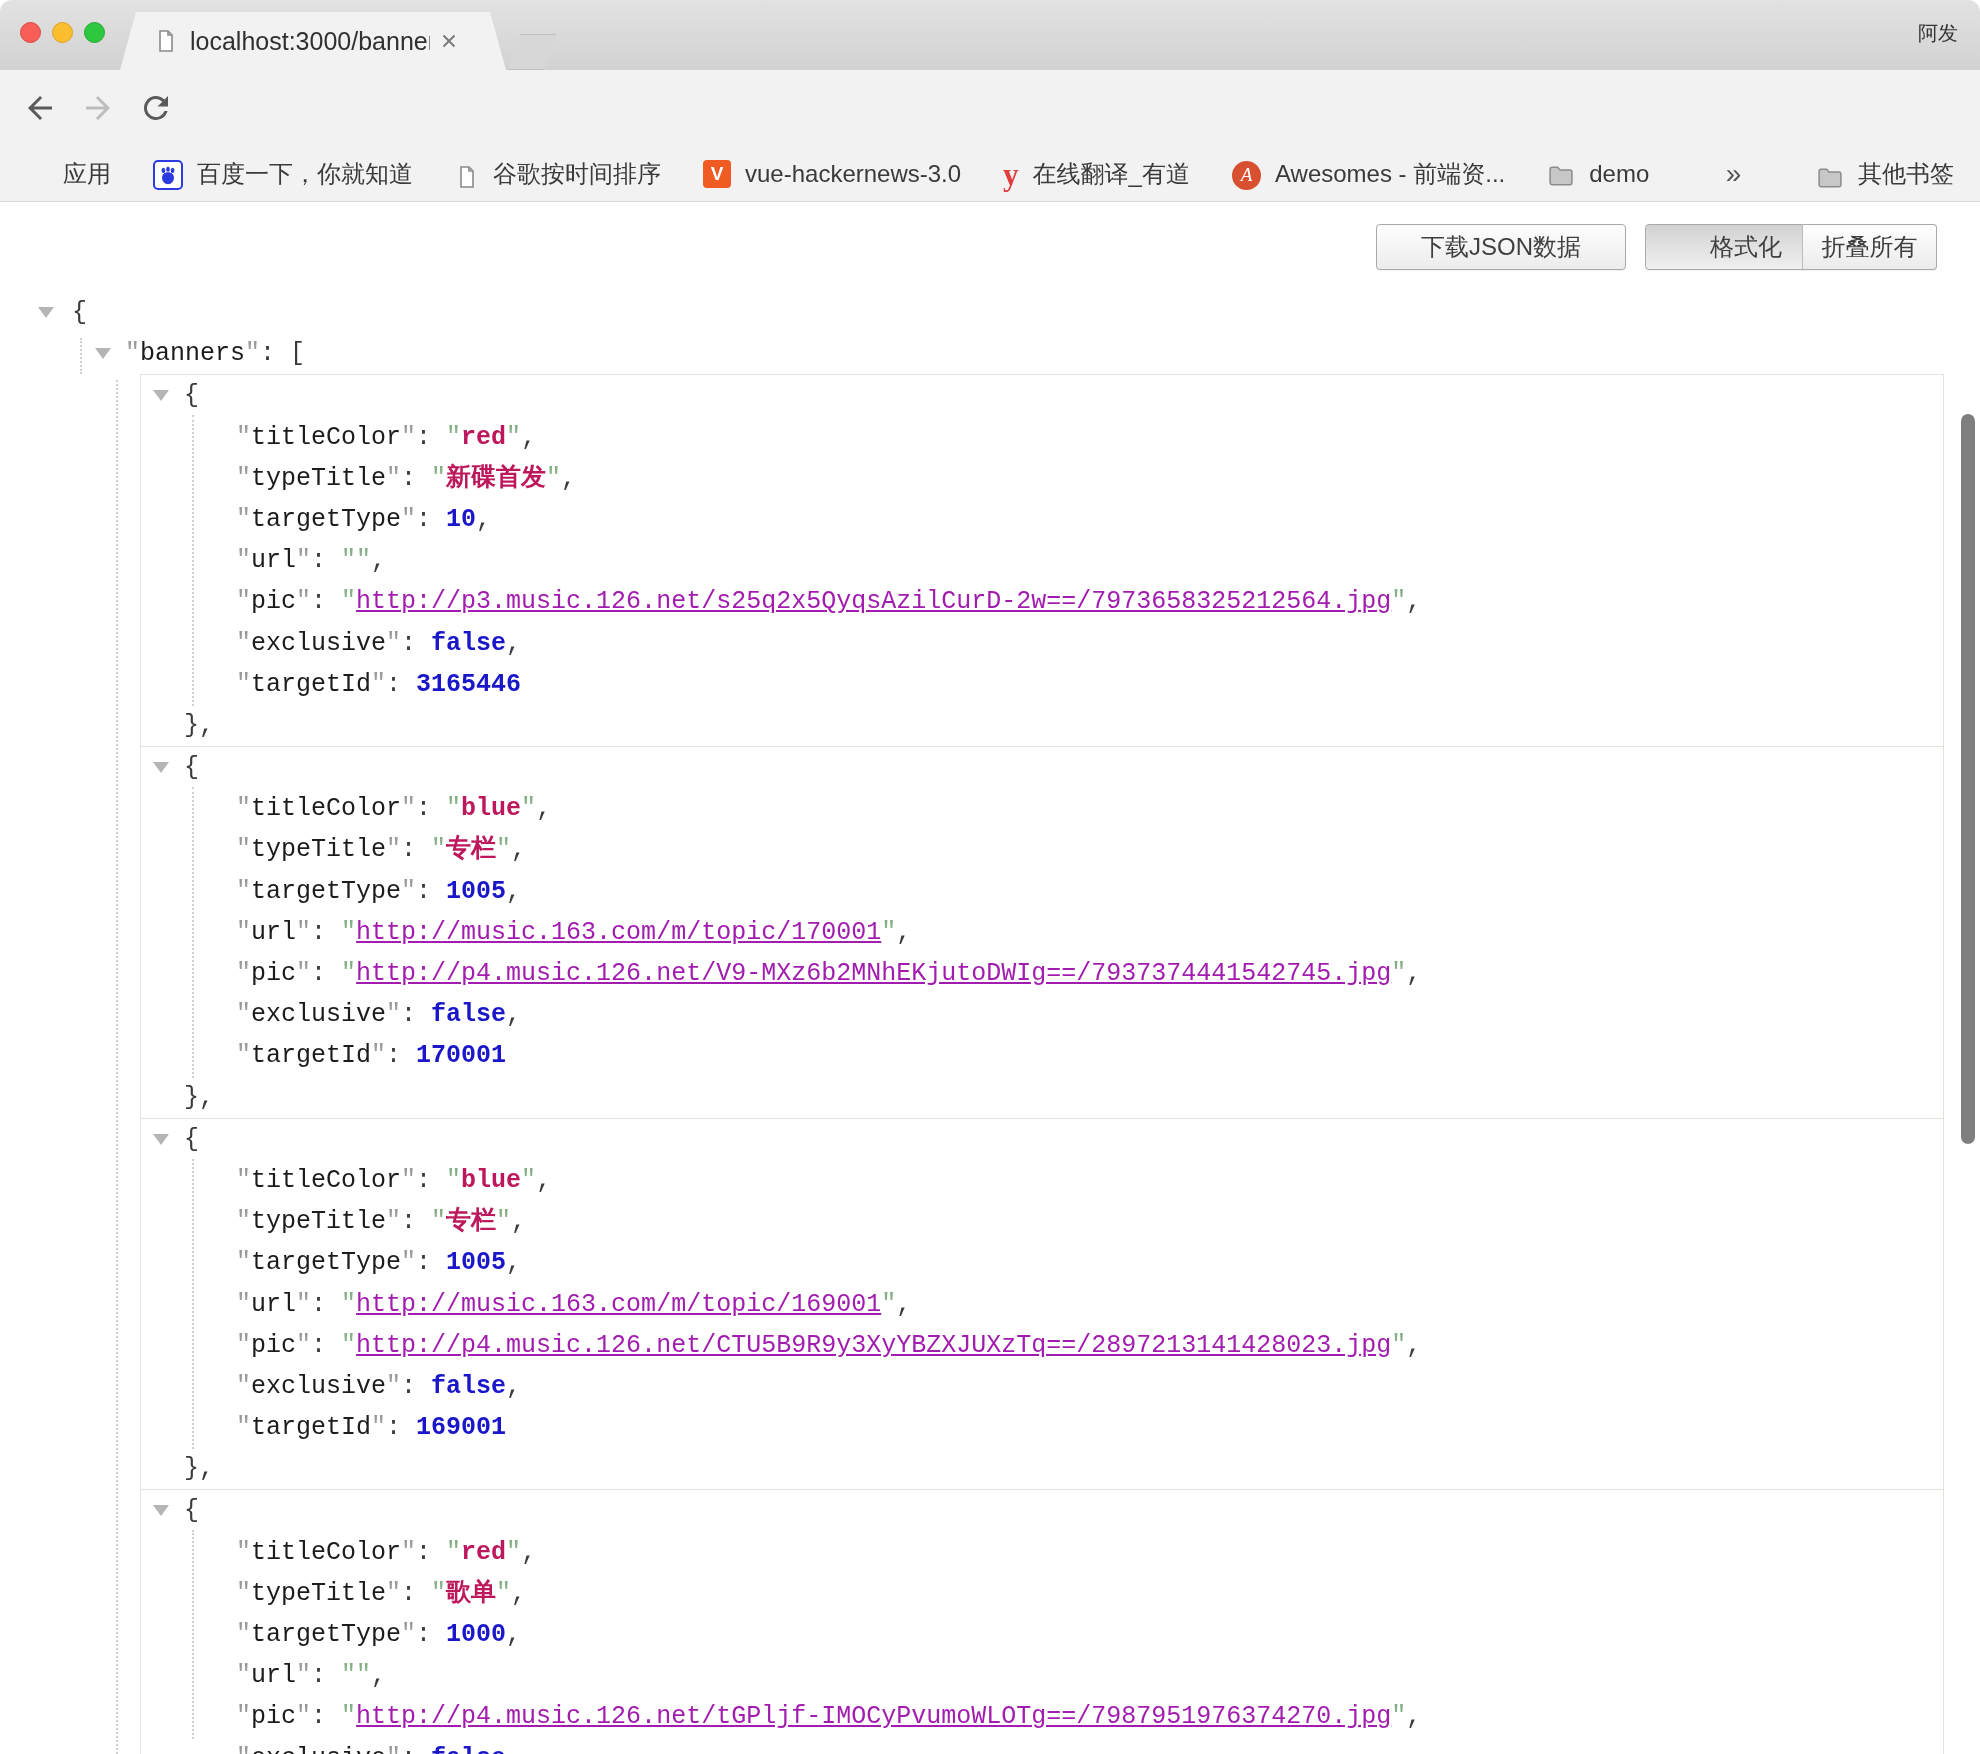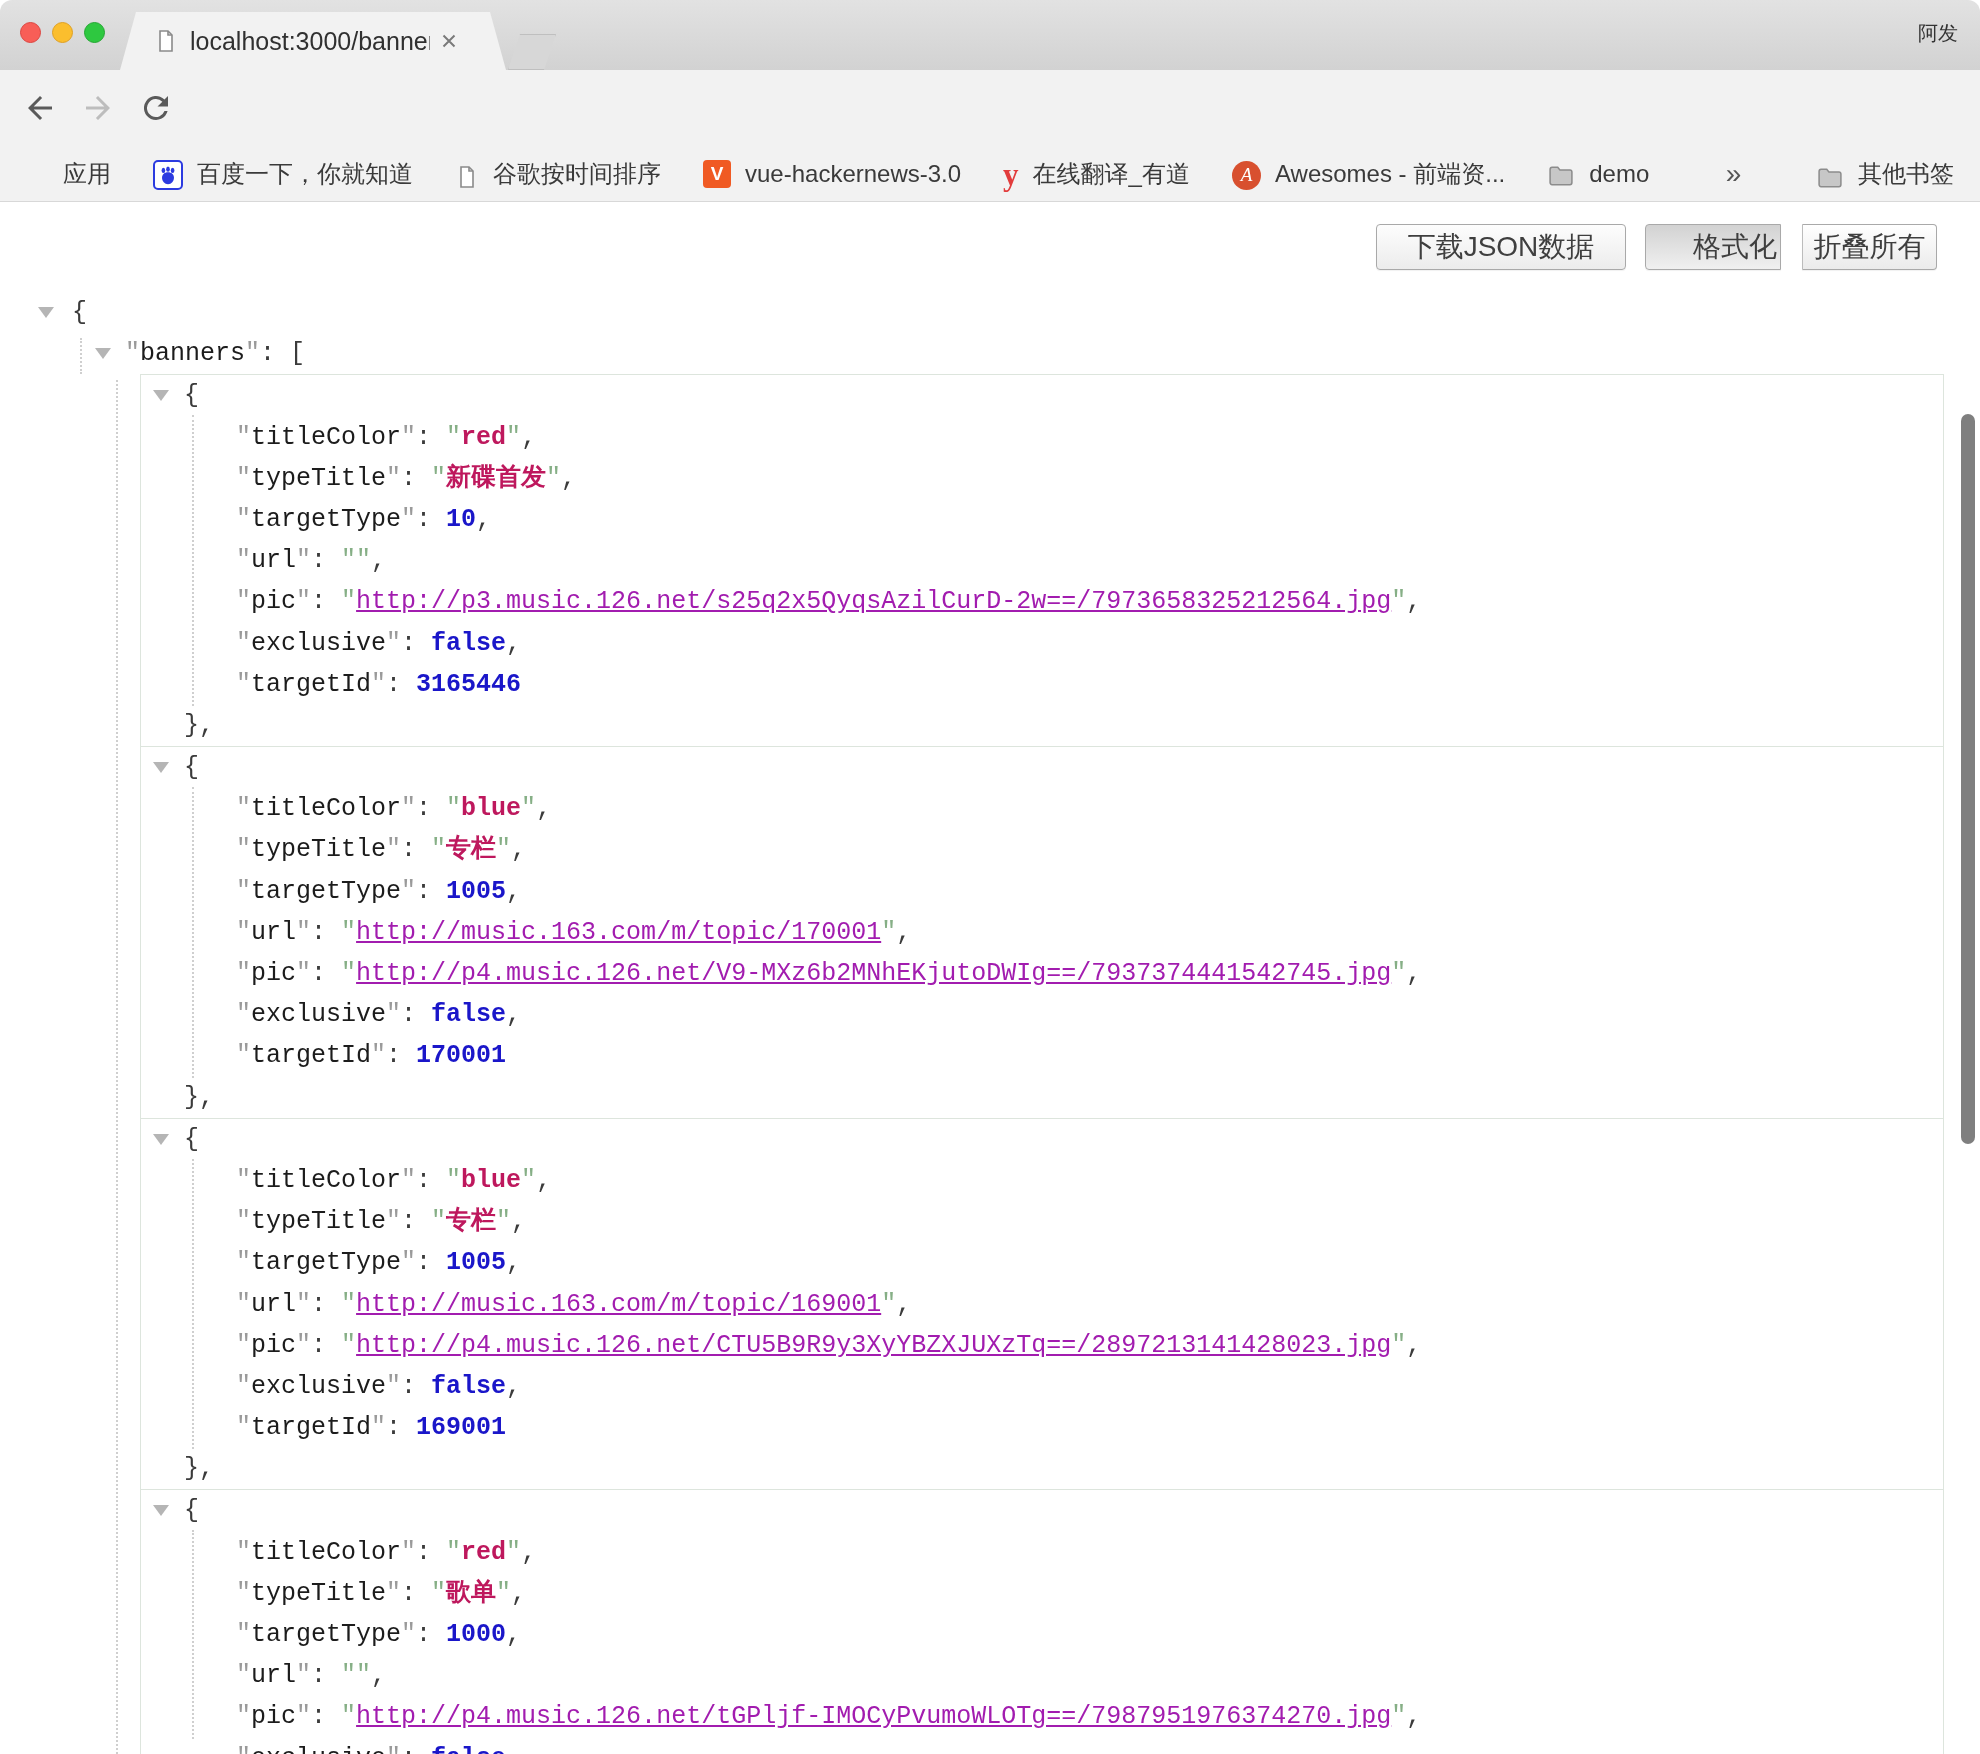--- a/index.html
+++ b/index.html
@@ -63,24 +63,24 @@
                font-size:19px; display:flex; align-items:center; justify-content:center; }
   .youdao-icn { color:#e23c3c; font-weight:bold; font-size:31px; font-family:"Liberation Serif",serif; line-height:1; }
   .awesomes-icn { width:29px; height:29px; border-radius:50%; background:#d8502f; color:#fff;
                   font-family:"Liberation Serif",serif; font-style:italic; font-size:19px;
                   display:flex; align-items:center; justify-content:center; }
   .bm-right { margin-left:auto; margin-right:0; }
   .bm-chevron { color:#555; font-size:28px; margin-right:40px; margin-left:auto; }
 
   
   .content { position:absolute; left:0; top:202px; width:100%; height:1552px; background:#fff; }
-  .btn { position:absolute; height:46px; border:1px solid #a9a9a9; font-size:28px; color:#3f3f3f;
+  .btn { position:absolute; height:46px; border:1px solid #a9a9a9; font-size:24px; color:#3f3f3f;
          display:flex; align-items:center; justify-content:center; box-shadow:0 1px 1px rgba(0,0,0,.06);text-align:center; }
   .btn-download { left:1376px; top:22px; width:250px; border-radius:4px; background:linear-gradient(#fdfdfd,#ececec); }
-  .btn-format { left:1645px; top:22px; width:136px; border-radius:4px 0 0 4px; background:linear-gradient(#d2d2d2,#f0f0f0);padding-left:44px; }
+  .btn-format { left:1645px; top:22px; width:158px; border-radius:4px 0 0 4px; background:linear-gradient(#d2d2d2,#f0f0f0);padding-left:44px; }
   .btn-collapse { left:1802px; top:22px; width:135px; border-radius:0 4px 4px 0; border-left:1px solid #bcbcbc;
                   background:linear-gradient(#ffffff,#ebebeb); }
 
   
   .tree { position:absolute; left:0; top:0; right:0; bottom:0; padding-top:90px;
           font-family:"Liberation Mono",monospace; font-size:25px; color:#3b3b3b; }
   .line { height:41.2px; line-height:41.2px; white-space:pre; position:relative; }
   .tri { position:absolute; top:15px; width:0; height:0; border-left:8px solid transparent;
          border-right:8px solid transparent; border-top:11px solid #b5b5b5; }
   .l-root { padding-left:72px; }  .l-root .tri { left:38px; }

